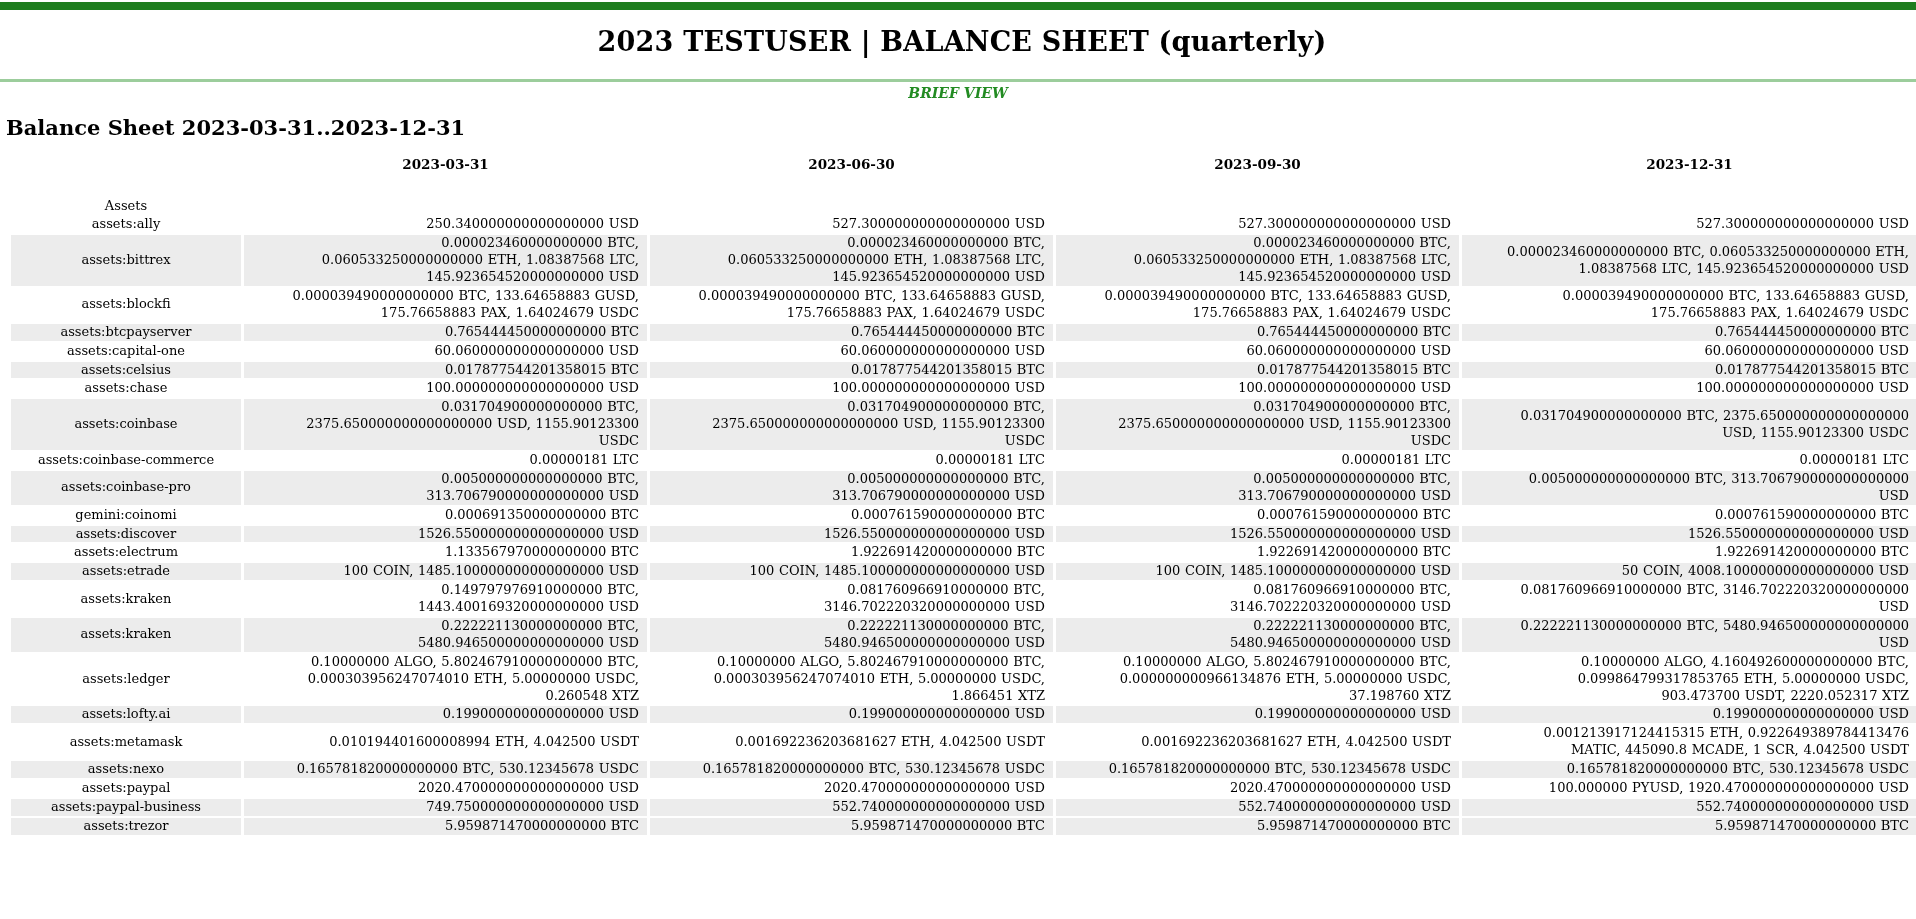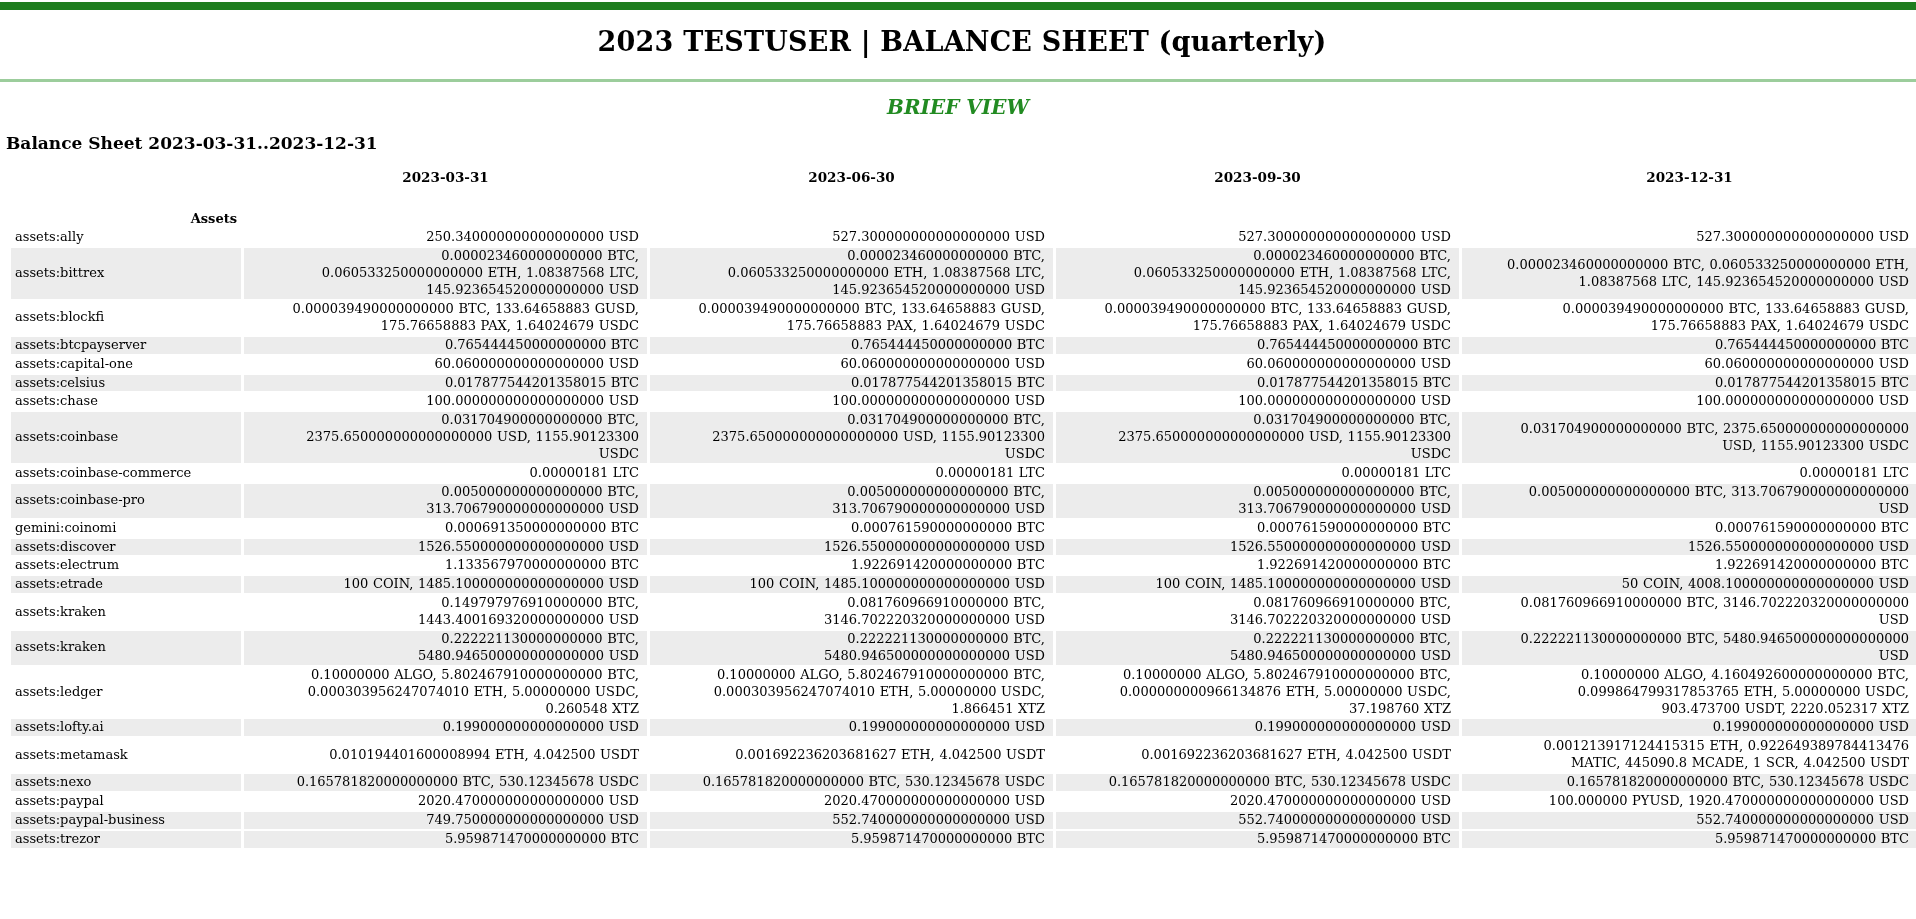--- a/index.html
+++ b/index.html
@@ -31,25 +31,25 @@
     height: 3px;
     background: #9ccd9c;
     margin: 22px 0 0 0;
     border: none;
   }
   .brief-view {
     text-align: center;
     color: #228b22;
     font-weight: bold;
     font-style: italic;
-    font-size: 20px;
-    margin: 13px 0 10px 0;
+    font-size: 14px;
+    margin: 3px 0 10px 0;
   }
   h2.report-heading {
-    font-size: 17px;
+    font-size: 21px;
     font-weight: bold;
     margin: 14px 0 14px 6px;
   }
   table.bsheet {
     table-layout: fixed;
     border-collapse: separate;
     border-spacing: 3px 2px;
     width: 1912px;
     margin-left: 8px;
     font-size: 13px;
@@ -60,27 +60,27 @@
   table.bsheet col.c-val4 { width: 455px; }
   th.date-head {
     font-weight: bold;
     text-align: center;
     font-size: 13.5px;
     padding: 0;
     white-space: nowrap;
   }
   tr.spacer-row td { height: 20px; padding: 0; }
   td.section-cell {
-    font-weight: bold;
-    text-align: right;
+    font-weight: normal;
+    text-align: center;
     padding: 0 4px;
     white-space: nowrap;
   }
   td.acct {
-    text-align: left;
+    text-align: center;
     padding: 0 4px;
     white-space: nowrap;
     overflow: hidden;
   }
   td.val {
     text-align: right;
     padding: 0 8px 0 40px;
     vertical-align: middle;
     word-spacing: 0.5px;
   }

